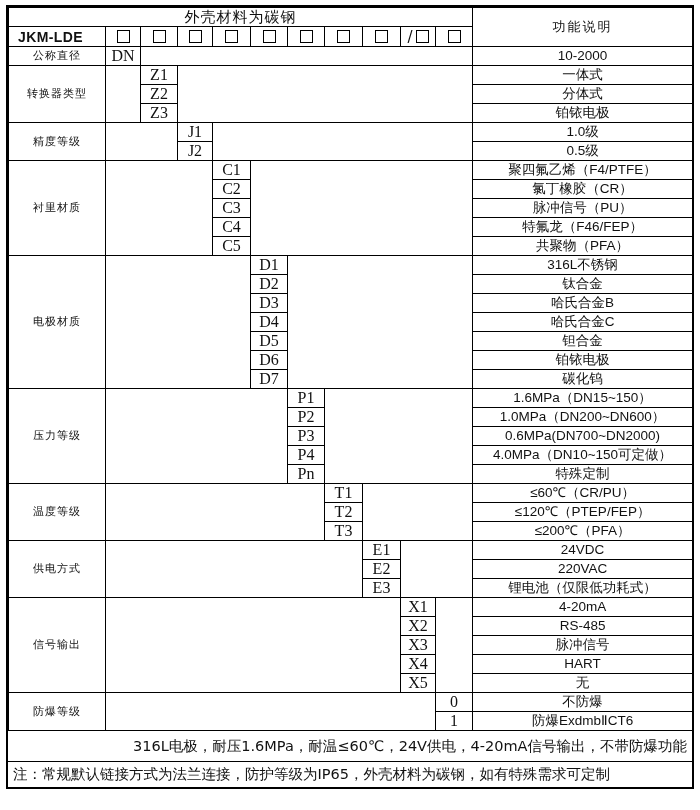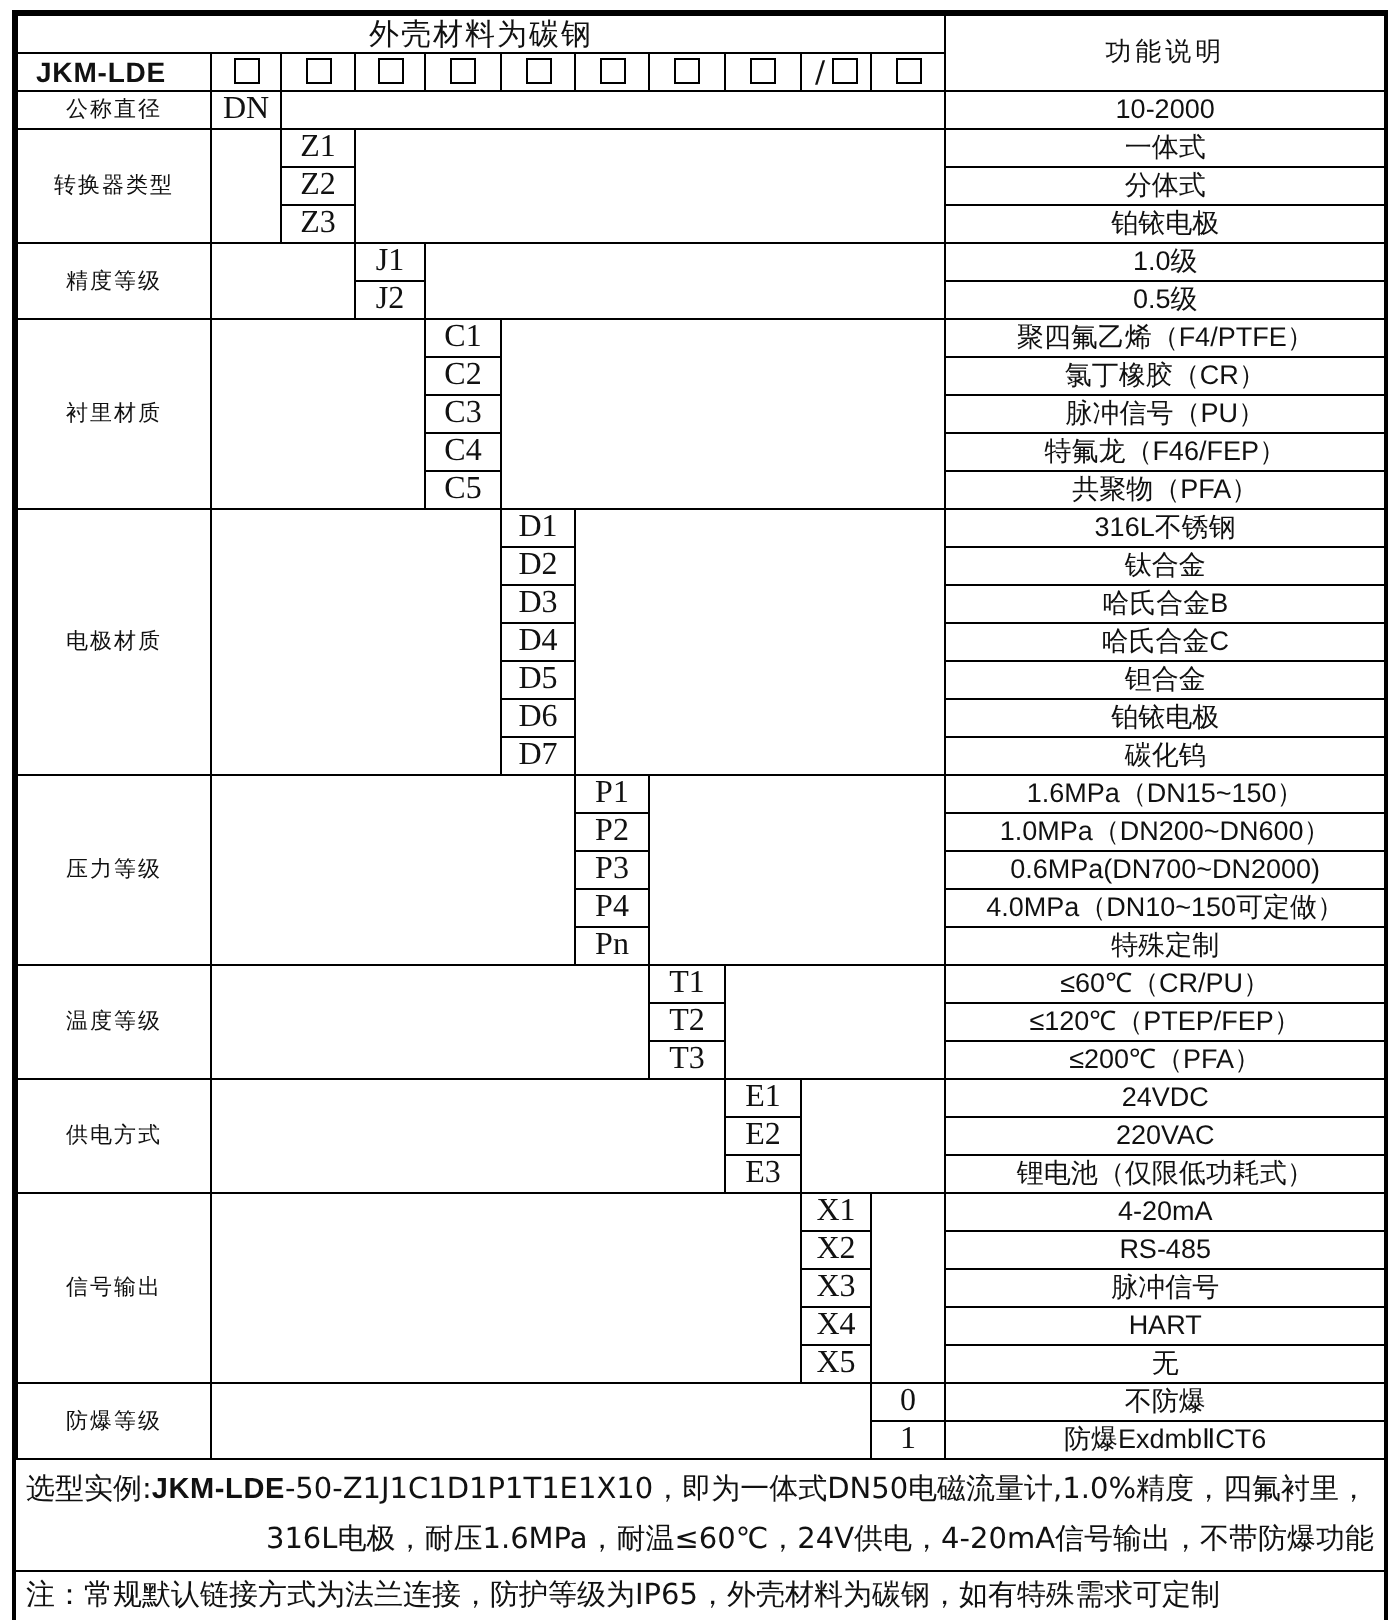--- a/index.html
+++ b/index.html
@@ -229,17 +229,16 @@
           <td class="code">0</td>
           <td class="val">不防爆</td>
         </tr>
         <tr>
           <td class="code">1</td>
           <td class="val">防爆ExdmbⅡCT6</td>
         </tr>
       </tbody>
   </table>
   <div class="example">
-    <div class="ex-line1"><span>选型实例:</span><b>JKM-LDE</b><span>-50-Z1J1C1D1P1T1E1X10，即为一体式DN50电磁流量计,1.0%精度，四氟衬里，</span></div>
     <div class="ex-line2">316L电极，耐压1.6MPa，耐温≤60℃，24V供电，4-20mA信号输出，不带防爆功能</div>
   </div>
   <div class="note">注：常规默认链接方式为法兰连接，防护等级为IP65，外壳材料为碳钢，如有特殊需求可定制</div>
 </div>
 
 </body></html>

